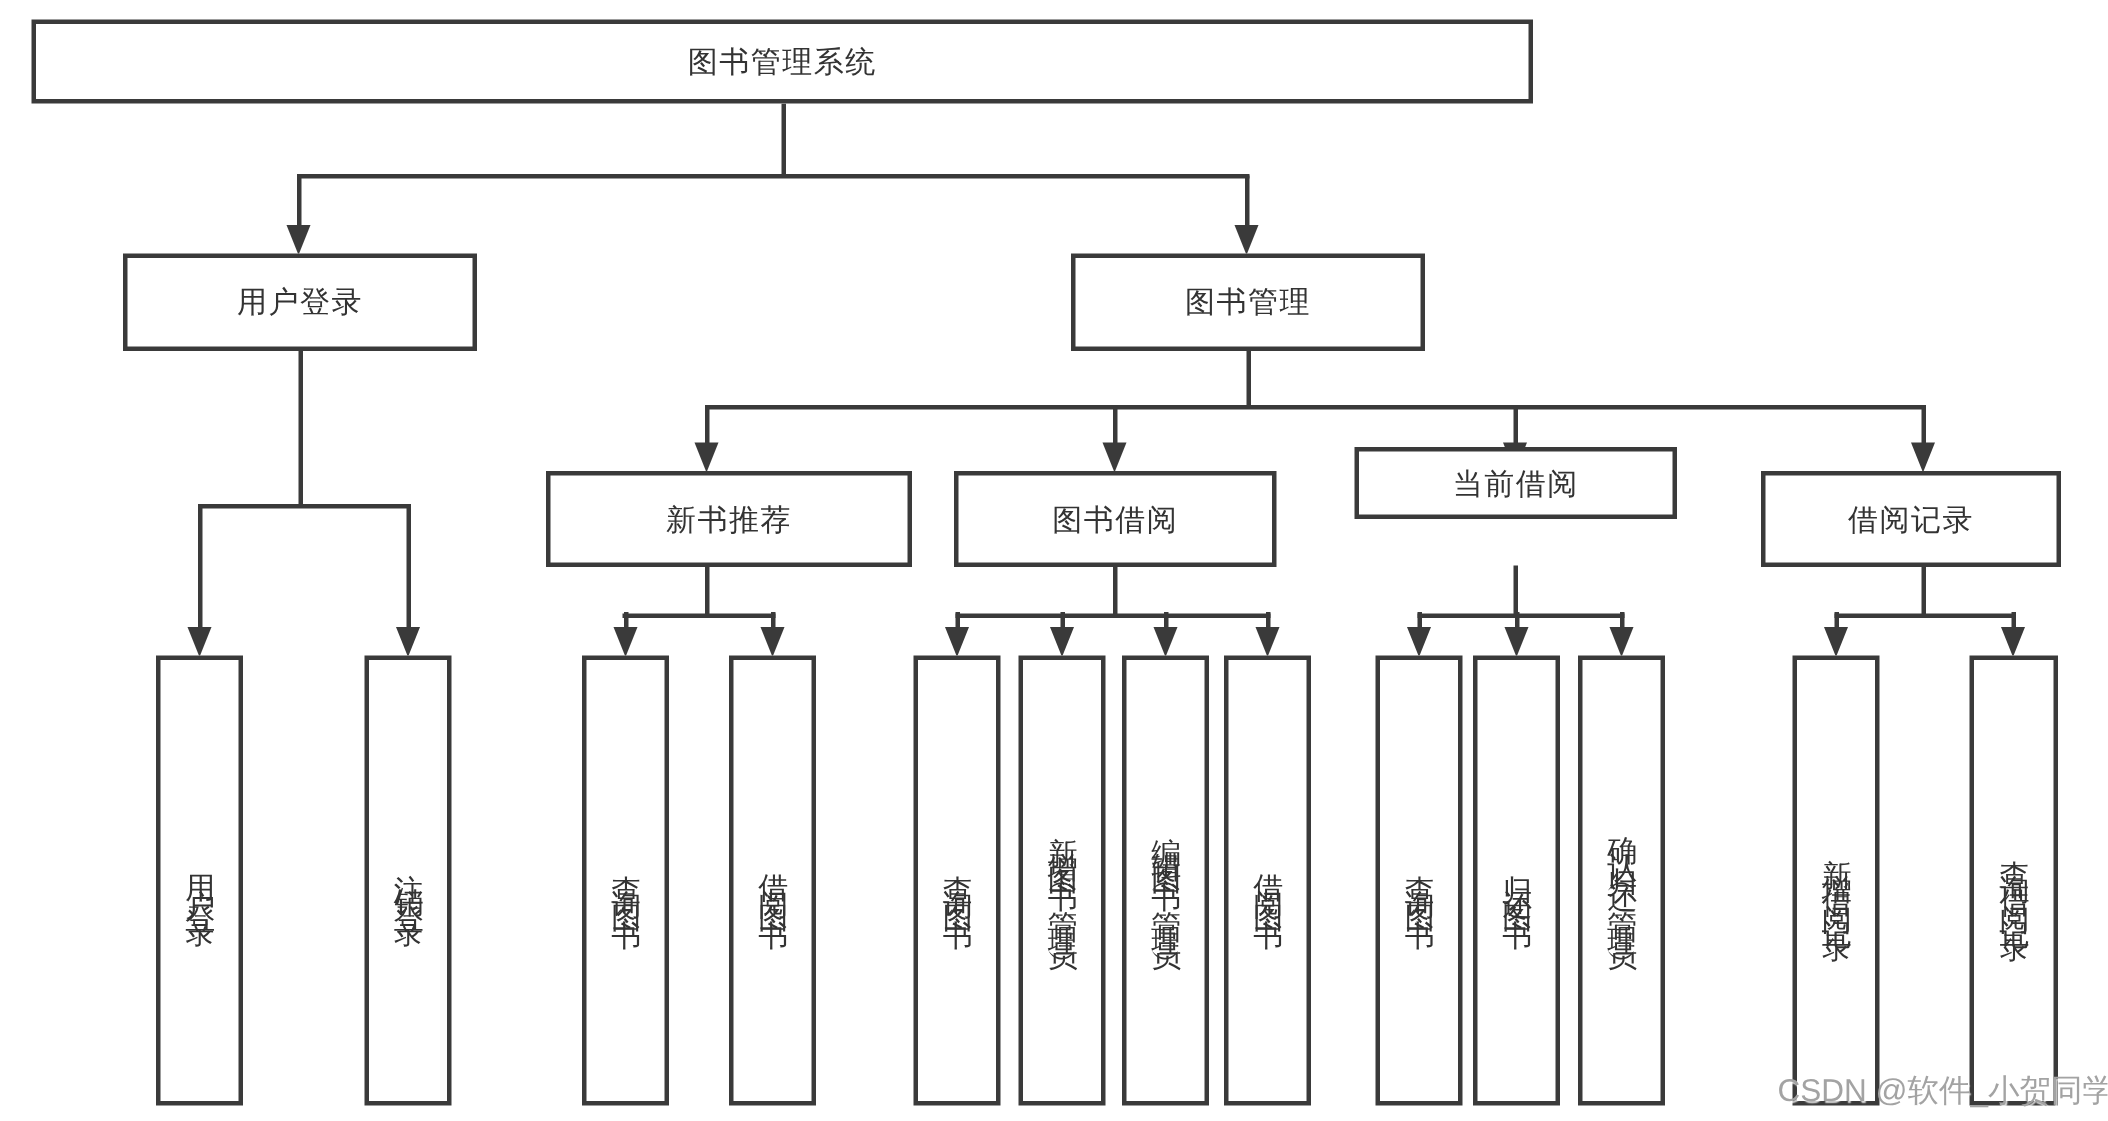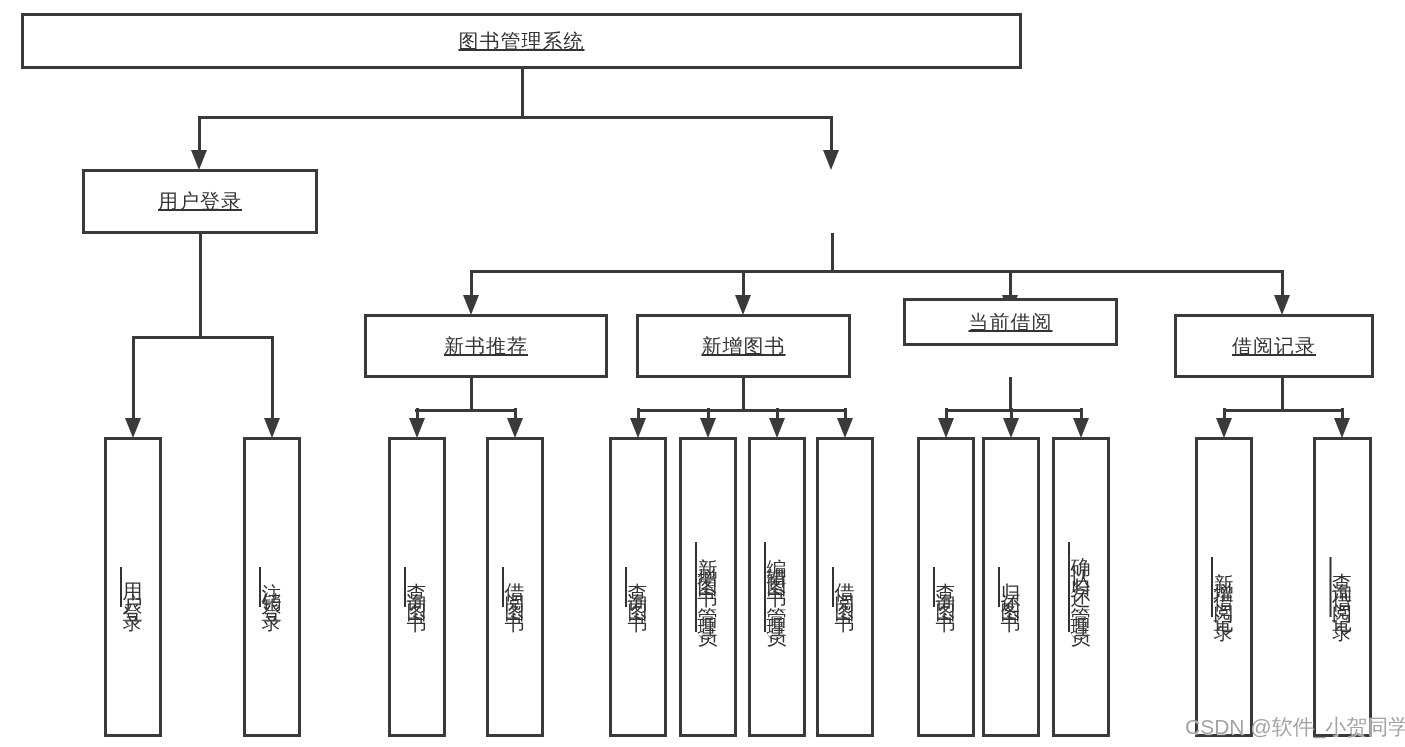--- a/index.html
+++ b/index.html
@@ -4,21 +4,21 @@
 <style>
   html,body{margin:0;padding:0;}
   body{
     width:1405px;height:747px;position:relative;background:#ffffff;
     font-family:"Liberation Sans", sans-serif;overflow:hidden;
   }
   .canvas{position:absolute;left:0;top:0;width:1405px;height:747px;}
   .box{
     position:absolute;box-sizing:border-box;background:#ffffff;
     border:3px solid #3a3a3a;display:flex;align-items:center;justify-content:center;
-    color:#333333;font-size:20px;letter-spacing:1px;z-index:2;text-decoration:underline;
+    color:#333333;font-size:20px;letter-spacing:1px;z-index:2;
   }
   .vert{
     writing-mode:vertical-rl;text-orientation:mixed;
     letter-spacing:10px;font-size:20px;line-height:1;
   }
   .hline{position:absolute;height:3px;background:#3a3a3a;z-index:1;}
   .vline{position:absolute;width:3px;background:#3a3a3a;z-index:1;}
   .arrow{position:absolute;width:16px;z-index:1;}
   .arrow .stem{position:absolute;left:50%;margin-left:-1.5px;top:0;bottom:16px;width:3px;background:#3a3a3a;}
   .arrow .head{
@@ -129,23 +129,24 @@
       <div class="head"></div>
     </div>
   <div class="arrow" style="left:1334px;top:408px;height:30px;">
       <div class="stem"></div>
       <div class="head"></div>
     </div>
 
   <div class="box" style="left:21px;top:13px;width:1001px;height:56px;">图书管理系统</div>
 
   <div class="box" style="left:82px;top:169px;width:236px;height:65px;">用户登录</div>
+  <div class="box" style="left:714px;top:169px;width:236px;height:65px;">图书管理</div>
 
   <div class="box" style="left:364px;top:314px;width:244px;height:64px;">新书推荐</div>
-  <div class="box" style="left:636px;top:314px;width:215px;height:64px;">新增图书</div>
+  <div class="box" style="left:636px;top:314px;width:215px;height:64px;">图书借阅</div>
   <div class="box" style="left:903px;top:298px;width:215px;height:48px;">当前借阅</div>
   <div class="box" style="left:1174px;top:314px;width:200px;height:64px;">借阅记录</div>
 
   <div class="box vert" style="left:104px;top:437px;width:58px;height:300px;">用户登录</div>
   <div class="box vert" style="left:243px;top:437px;width:58px;height:300px;">注销登录</div>
 
   <div class="box vert" style="left:388px;top:437px;width:58px;height:300px;">查询图书</div>
   <div class="box vert" style="left:486px;top:437px;width:58px;height:300px;">借阅图书</div>
 
   <div class="box vert" style="left:609px;top:437px;width:58px;height:300px;">查询图书</div>

